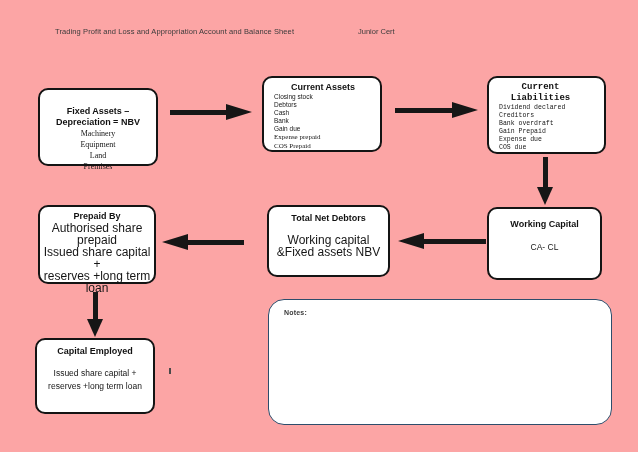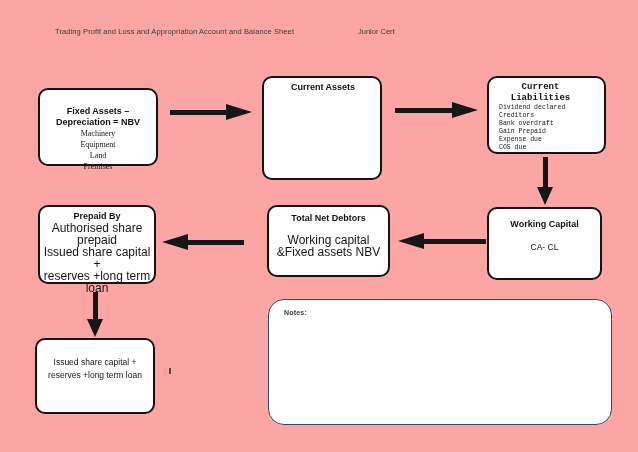--- a/index.html
+++ b/index.html
@@ -37,21 +37,21 @@
     font-size: 9px;
     line-height: 11px;
     color: #111111;
   }
   .serif-line { font-family: "Liberation Serif", serif; font-size: 8px; line-height: 11px; }
   .sans-line  { font-size: 12px; line-height: 12px; }
   .small-sans { font-size: 6.5px; line-height: 8px; text-align: left; }
   .small-serif { font-family: "Liberation Serif", serif; font-size: 7px; line-height: 9px; text-align: left; }
 
   #box-fixed-assets       { left: 38px;  top: 76px;  width: 120px; height: 78px; padding-top: 16px; margin-top: 12px; }
-  #box-current-assets     { left: 262px; top: 76px;  width: 120px; height: 104px; padding: 4px 8px 0 10px; }
+  #box-current-assets     { left: 262px; top: 76px;  width: 120px; height: 76px; padding: 4px 8px 0 10px; }
   #box-current-liabilities{ left: 487px; top: 76px;  width: 119px; height: 78px; padding: 4px 22px 0 10px; font-family: Liberation Mono, monospace; }
   #box-working-capital    { left: 487px; top: 207px; width: 115px; height: 73px; padding-top: 10px; }
   #box-total-net-assets   { left: 267px; top: 205px; width: 123px; height: 72px; padding-top: 6px; }
   #box-financed-by        { left: 38px;  top: 205px; width: 118px; height: 79px; padding-top: 4px; }
   #box-capital-employed   { left: 35px;  top: 338px; width: 120px; height: 76px; padding-top: 6px; }
 
   #box-working-capital .formula { font-size: 8.5px; margin-top: 12px; }
   #box-total-net-assets .body { margin-top: 10px; }
   #box-capital-employed .body { margin-top: 10px; }
   #box-capital-employed .sans-line { line-height: 13px; font-size: 8.5px; }
@@ -109,20 +109,29 @@
     </div>
   </div>
 
   <div class="arrow-h" id="arrow-1">
     <div class="shaft"></div>
     <div class="head-right"></div>
   </div>
 
   <div class="fbox" id="box-current-assets">
     <div class="btitle">Current Assets</div>
+    <div>
+      <div class="small-sans">Closing stock</div>
+      <div class="small-sans">Debtors</div>
+      <div class="small-sans">Cash</div>
+      <div class="small-sans">Bank</div>
+      <div class="small-sans">Gain due</div>
+      <div class="small-serif">Expense prepaid</div>
+      <div class="small-serif">COS Prepaid</div>
+    </div>
   </div>
 
   <div class="arrow-h" id="arrow-2">
     <div class="shaft"></div>
     <div class="head-right"></div>
   </div>
 
   <div class="fbox" id="box-current-liabilities">
     <div class="btitle">Current Liabilities</div>
     <div>
@@ -173,20 +182,21 @@
       <div class="sans-line">loan</div>
     </div>
   </div>
 
   <div class="arrow-v" id="arrow-6">
     <div class="shaft"></div>
     <div class="head-down"></div>
   </div>
 
   <div class="fbox" id="box-capital-employed">
+    <div class="btitle">Capital Employed</div>
     <div class="body">
       <div class="sans-line">Issued share capital +</div>
       <div class="sans-line">reserves +long term loan</div>
     </div>
   </div>
 
   <div id="stray-mark"></div>
 
   <div id="notes-box">
     <div class="nlabel">Notes:</div>

